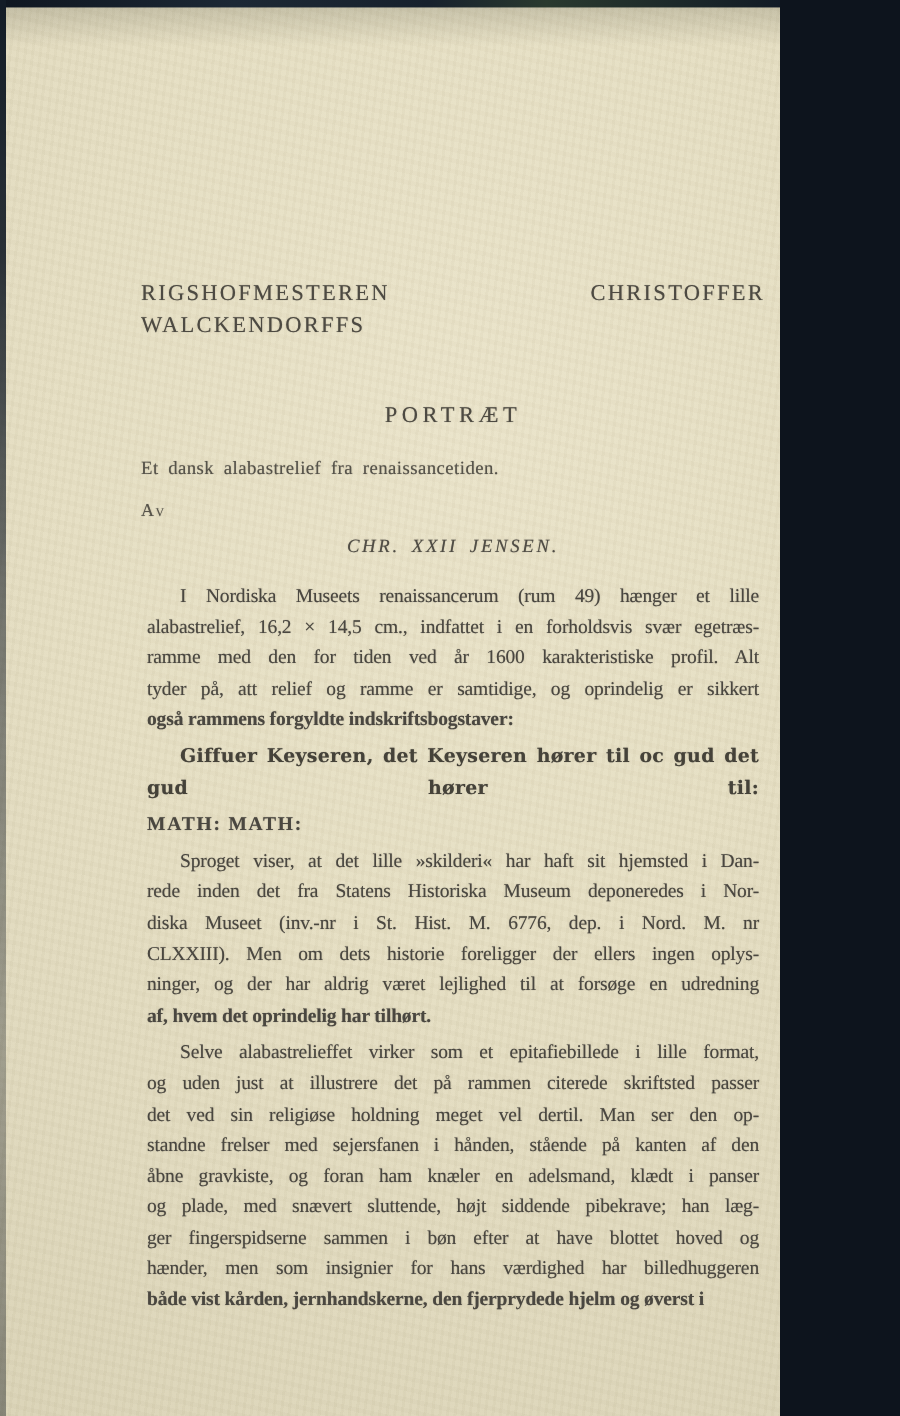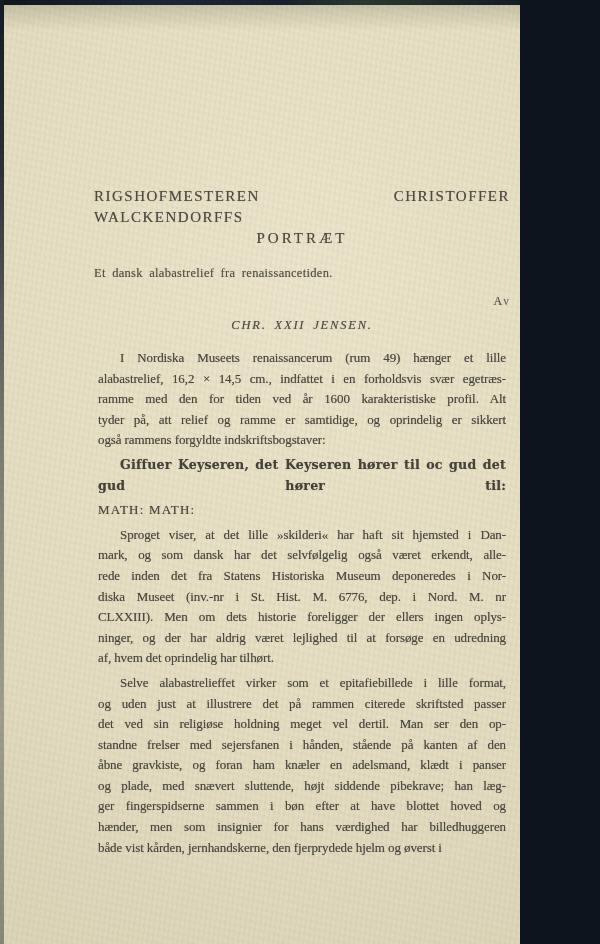--- a/index.html
+++ b/index.html
@@ -61,33 +61,34 @@
     letter-spacing: 1.5px;
     color: #4d4a42;
   }
   .title-line1 {
     text-align: justify;
     text-align-last: justify;
   }
   .title-line2 {
     text-align: center;
     letter-spacing: 3px;
+    margin-top: 39px;
   }
 
   .subtitle {
     margin-top: 17px;
     text-align: left;
     font-size: 12.5px;
     word-spacing: 3px;
     letter-spacing: 0.3px;
     color: #56534a;
   }
   .byline-av {
     margin-top: 13px;
-    text-align: right;
+    text-align: left;
     font-variant: small-caps;
     font-size: 12px;
     letter-spacing: 1px;
     color: #57544b;
   }
   .author {
     margin-top: 9px;
     text-align: center;
     font-style: italic;
     font-size: 12.5px;
@@ -102,21 +103,21 @@
     line-height: 20.6px;
     letter-spacing: -0.1px;
   }
   .para { margin: 4px; }
   .line {
     text-align: justify;
     text-align-last: justify;
     white-space: normal;
   }
   .line.first { text-indent: 22px; }
-  .line.last  { text-align-last: left; }
+  .line.last  { text-align-last: left; font-weight: bold; }
 
   
   .para.fraktur .line {
     font-family: "DejaVu Serif", serif;
     font-weight: 600;
     font-size: 12.6px;
     letter-spacing: 0.2px;
     color: #454239;
     text-align-last: justify;
   }
@@ -158,21 +159,20 @@
           <div class="line last">også rammens forgyldte indskriftsbogstaver:</div>
         </div>
         <div class="para fraktur">
           <div class="line first last">Giffuer Keyseren, det Keyseren hører til oc gud det gud hører til:</div>
         </div>
         <div class="para caps-line">
           <div class="line first last">MATH: MATH:</div>
         </div>
         <div class="para plain">
           <div class="line first">Sproget viser, at det lille »skilderi« har haft sit hjemsted i Dan-</div>
-          <div class="line">mark, og som dansk har det selvfølgelig også været erkendt, alle-</div>
           <div class="line">rede inden det fra Statens Historiska Museum deponeredes i Nor-</div>
           <div class="line">diska Museet (inv.-nr i St. Hist. M. 6776, dep. i Nord. M. nr</div>
           <div class="line">CLXXIII).  Men om dets historie foreligger der ellers ingen oplys-</div>
           <div class="line">ninger, og der har aldrig været lejlighed til at forsøge en udredning</div>
           <div class="line last">af, hvem det oprindelig har tilhørt.</div>
         </div>
         <div class="para plain">
           <div class="line first">Selve alabastrelieffet virker som et epitafiebillede i lille format,</div>
           <div class="line">og uden just at illustrere det på rammen citerede skriftsted passer</div>
           <div class="line">det ved sin religiøse holdning meget vel dertil.  Man ser den op-</div>

